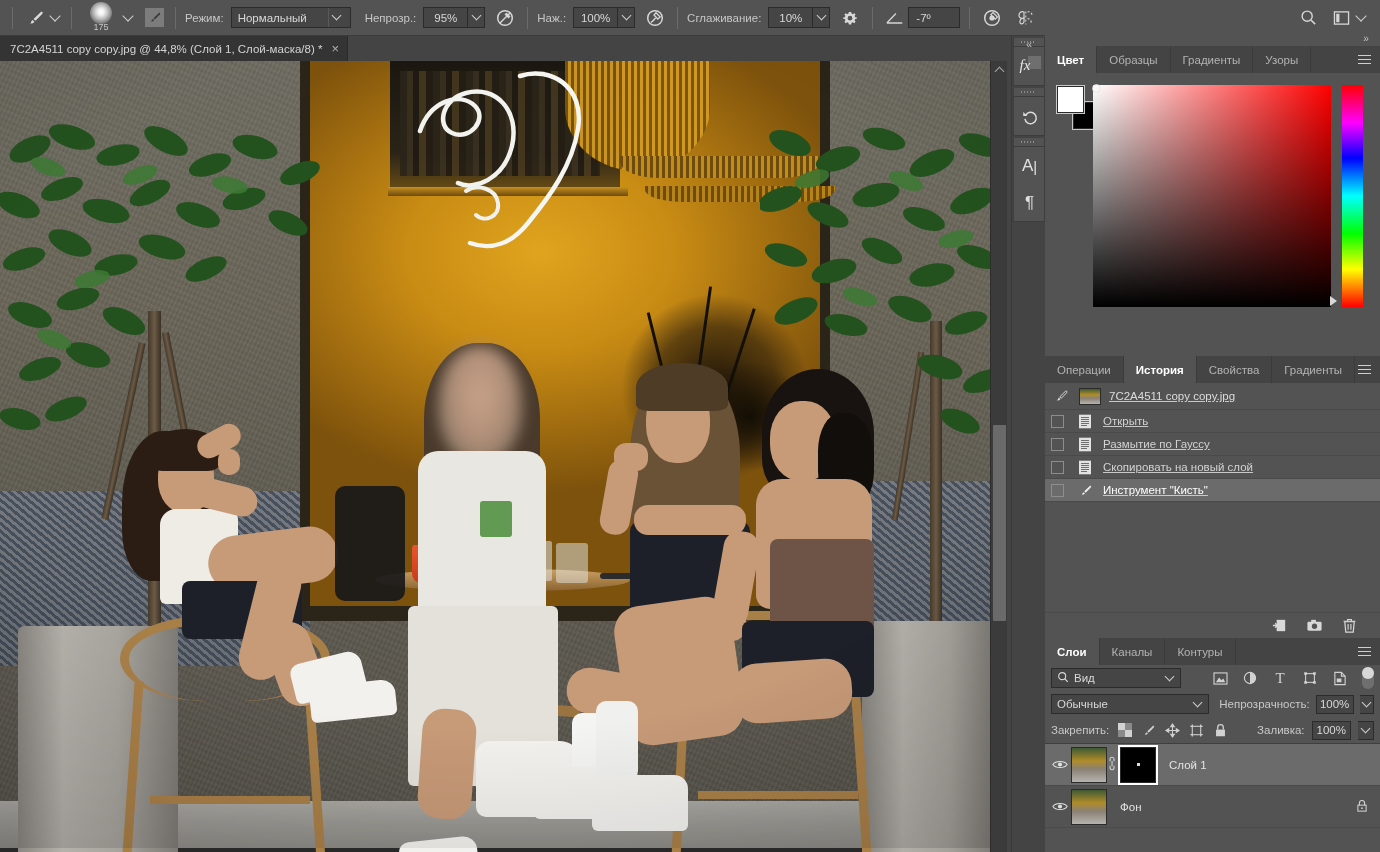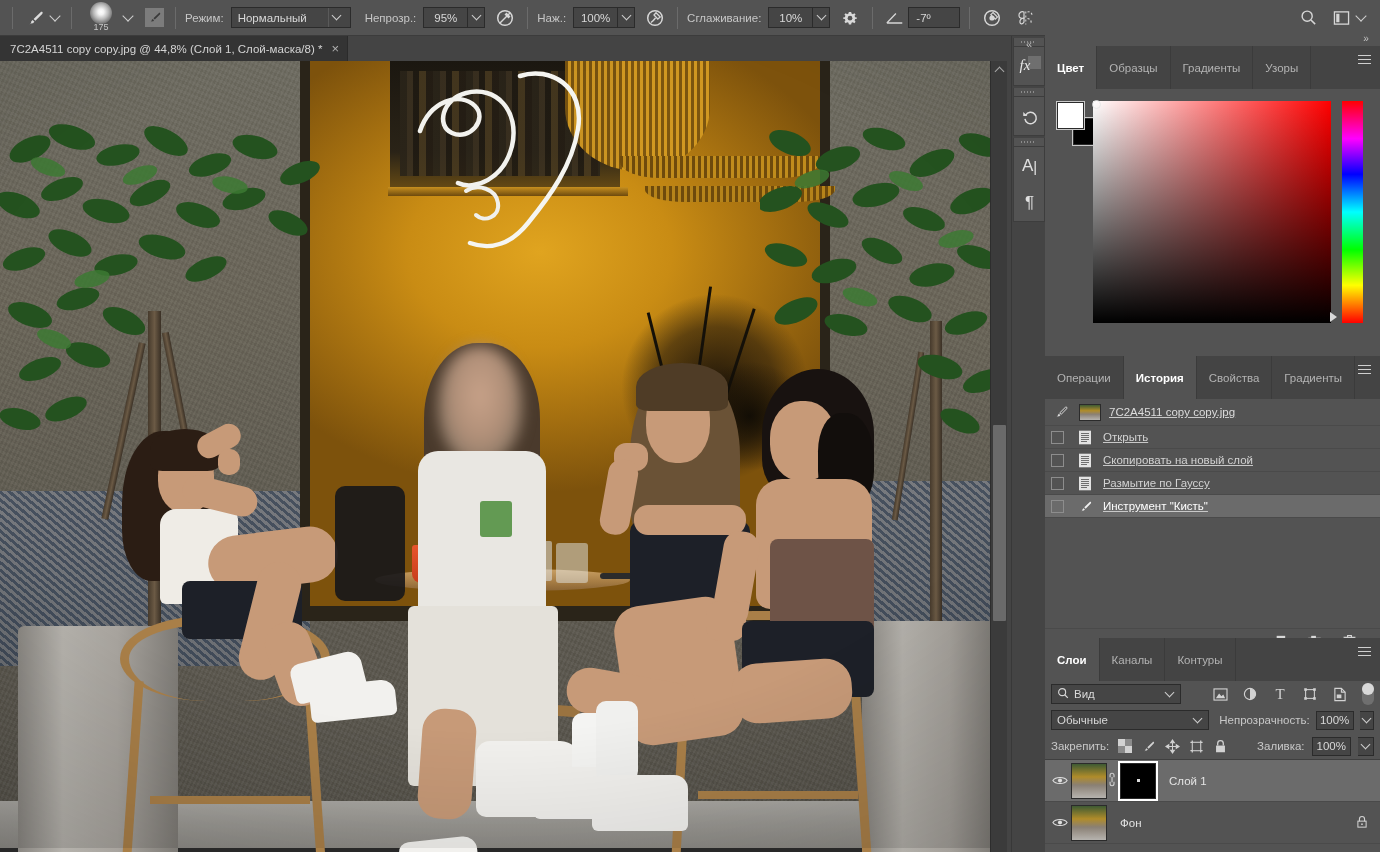--- a/index.html
+++ b/index.html
@@ -267,21 +267,21 @@
 
   
   #dock { position: absolute; left: 1045px; top: 28px; width: 335px; height: 824px; background: #535353; }
   #dock-expand {
     position: absolute; right: 4px; top: 2px; width: 20px; height: 16px;
     display: flex; align-items: center; justify-content: center; color: #c2c2c2; font-size: 10px;
   }
 
   .panel { position: absolute; left: 0; width: 335px; background: #535353; }
   .panel-tabs {
-    height: 43px; background: #444444; display: flex; align-items: stretch; position: relative;
+    height: 27px; background: #444444; display: flex; align-items: stretch; position: relative;
   }
   .ptab {
     display: flex; align-items: center; padding: 0 12px; font-size: 11.5px; color: #b3b3b3;
     border-right: 1px solid #3b3b3b; white-space: nowrap;
   }
   .ptab.active { background: #535353; color: #ffffff; font-weight: bold; }
   .pmenu {
     position: absolute; right: 6px; top: 0; height: 27px; width: 20px;
     display: flex; align-items: center; justify-content: center;
   }
@@ -827,34 +827,34 @@
         <div class="hist-row">
           <div class="hist-check"></div>
           <div class="hist-icon">
             <svg width="14" height="15" viewBox="0 0 14 15">
                 <rect x="1" y="0.7" width="12" height="13.6" fill="#e2e2e2"></rect>
                 <g stroke="#6e6e6e" stroke-width="1">
                   <path d="M3 3.5h8M3 5.5h8M3 7.5h8M3 9.5h8M3 11.5h6"></path>
                 </g>
               </svg>
           </div>
-          <div>Скопировать на новый слой</div>
+          <div>Размытие по Гауссу</div>
         </div>
 
         <div class="hist-row">
           <div class="hist-check"></div>
           <div class="hist-icon">
             <svg width="14" height="15" viewBox="0 0 14 15">
                 <rect x="1" y="0.7" width="12" height="13.6" fill="#e2e2e2"></rect>
                 <g stroke="#6e6e6e" stroke-width="1">
                   <path d="M3 3.5h8M3 5.5h8M3 7.5h8M3 9.5h8M3 11.5h6"></path>
                 </g>
               </svg>
           </div>
-          <div>Размытие по Гауссу</div>
+          <div>Скопировать на новый слой</div>
         </div>
 
 
         <div class="hist-row selected">
           <div class="hist-check"></div>
           <div class="hist-icon">
             <svg width="15" height="15" viewBox="0 0 20 20">
                 <path d="M4 16.5 C5.6 15.8 6.2 14.6 6 13.6 L7.4 12.2 L9.2 14 L7.8 15.4 C6.8 15.2 5.6 15.8 4 16.5 Z M8.4 11.1 L15.4 4.2 C16 3.6 16.8 3.6 17.2 4.1 C17.7 4.6 17.6 5.4 17 6 L10.2 13 Z" fill="#f0f0f0"></path>
               </svg>
           </div>

